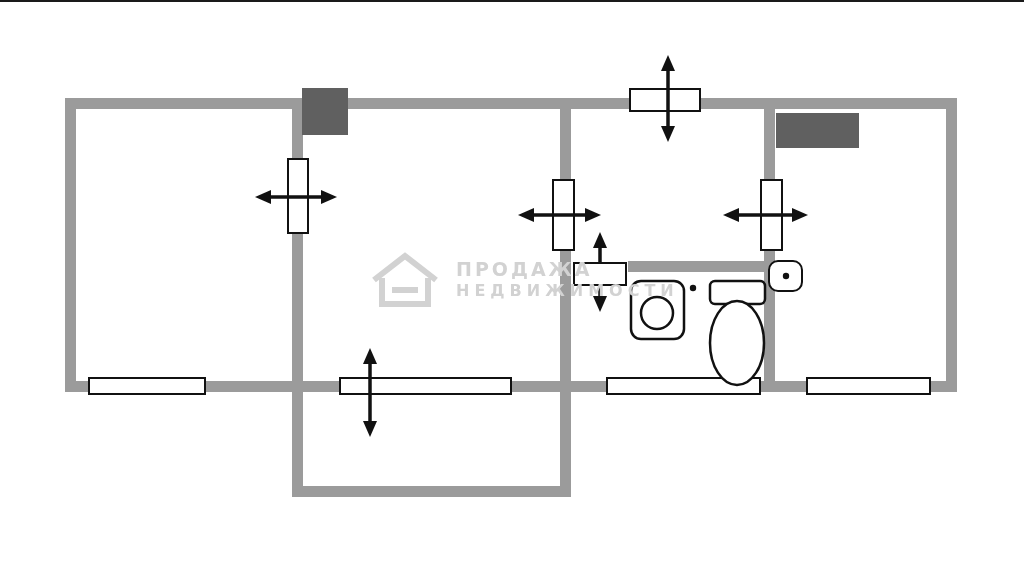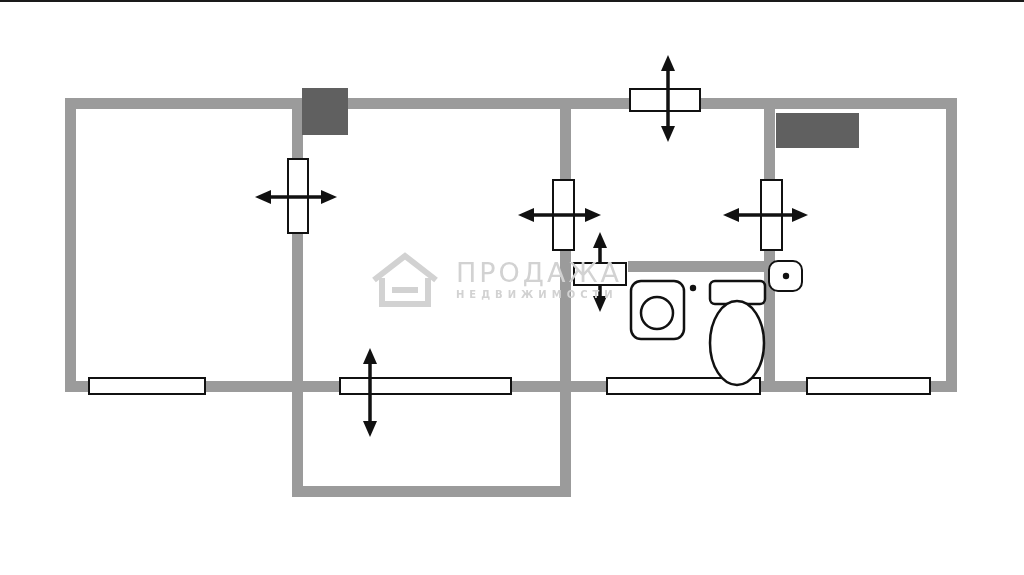--- a/index.html
+++ b/index.html
@@ -38,22 +38,22 @@
     position:absolute;
     left:368px;
     top:248px;
     display:flex;
     align-items:center;
     gap:14px;
     color:var(--watermark);
     user-select:none;
   }
   .wm-text{display:flex;flex-direction:column;gap:4px;}
-  .wm-line1{font-size:27px;font-weight:normal;letter-spacing:3px;line-height:1;}
-  .wm-line2{font-size:10px;font-weight:bold;letter-spacing:5px;line-height:1;}
+  .wm-line1{font-size:19px;font-weight:bold;letter-spacing:3px;line-height:1;}
+  .wm-line2{font-size:16px;font-weight:bold;letter-spacing:5px;line-height:1;}
   .wm-icon{stroke:var(--watermark);stroke-width:6;fill:none;}
 </style>
 </head>
 <body>
 
 <div class="canvas">
 
   <div class="topline"></div>
 
   <div class="wall" style="left:65px;top:98px;width:892px;height:11px"></div>

